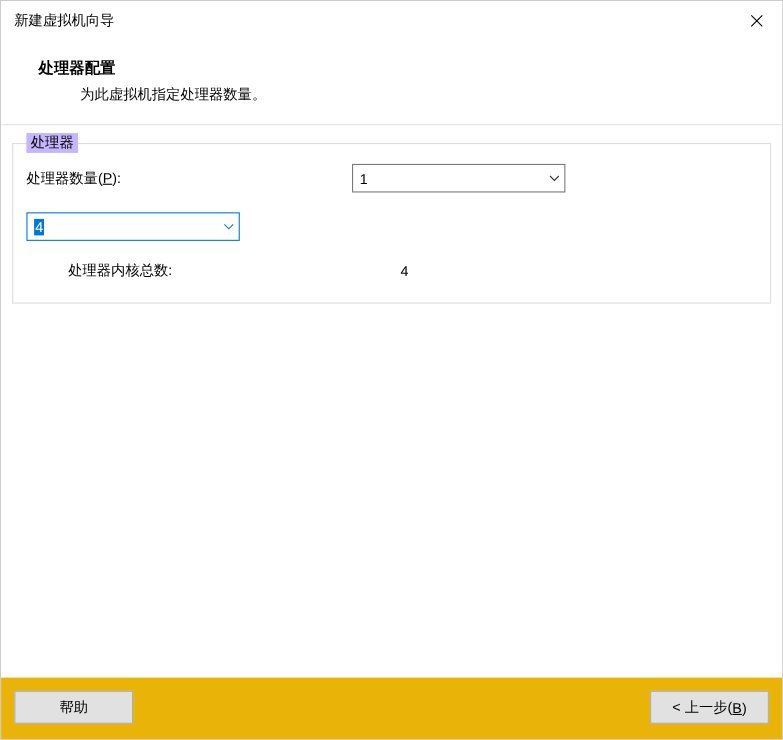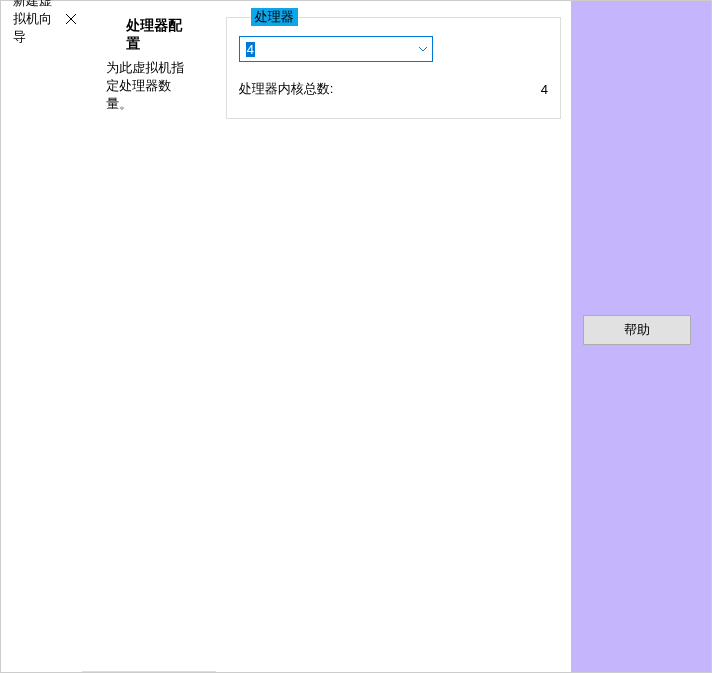--- a/index.html
+++ b/index.html
@@ -9,21 +9,21 @@
       background: #ffffff;
       width: 712px;
       height: 673px;
       overflow: hidden;
       color: #000;
     }
     .window {
       width: 100%;
       height: 100%;
       display: flex;
-      flex-direction: row;
+      flex-direction: column;
       border: 1px solid #ccc;
     }
     .titlebar {
       display: flex;
       align-items: center;
       justify-content: space-between;
       height: 36px;
       padding: 0 0 0 12px;
       background: #fff;
     }
@@ -40,51 +40,52 @@
     }
     .close-btn svg { width: 12px; height: 12px; }
     .header-panel {
       padding: 16px 24px 18px 24px;
       border-bottom: 1px solid #ddd;
       background: #fff;
     }
     .header-title {
       font-weight: bold;
       font-size: 14px;
-      margin-left: 20px;
+      margin-left: 10px;
     }
     .header-desc {
       font-size: 13px;
       margin-top: 6px;
+      margin-left: 48px;
     }
     .content {
       flex: 1;
       padding: 10px 10px;
       background: #fff;
     }
     .groupbox {
       border: 1px solid #ddd;
       position: relative;
       padding: 18px 12px 20px 12px;
       margin-top: 6px;
     }
     .groupbox-title {
       position: absolute;
       top: -10px;
-      left: 24px;
-      background: #0ea5e9;
+      left: 12px;
+      background: #c4b5fd;
       padding: 0 4px;
       font-size: 13px;
     }
     .form-row {
       display: flex;
       align-items: center;
       margin-bottom: 18px;
     }
-    .form-row:last-child { margin-bottom: 0; }
+    .form-row:last-child { margin-bottom: 0; margin-left: 38px; }
     .form-label {
       width: 296px;
       font-size: 13px;
     }
     .underline { text-decoration: underline; }
     .combo {
       width: 194px;
       height: 26px;
       border: 1px solid #7a7a7a;
       display: flex;
@@ -110,23 +111,23 @@
       display: flex;
       align-items: center;
     }
     .static-value {
       font-size: 13px;
       padding-left: 6px;
     }
     .footer {
       display: flex;
       align-items: center;
-      padding: 12px 12px 26px 12px;
+      padding: 12px 12px 14px 12px;
       gap: 8px;
-      background: #c4b5fd;
+      background: #eab308;
     }
     .footer-spacer { flex: 1; }
     .btn {
       height: 30px;
       min-width: 108px;
       background: #e1e1e1;
       border: 1px solid #adadad;
       font-size: 13px;
       padding: 0 14px;
       display: inline-flex;
@@ -154,20 +155,33 @@
 
   <div class="header-panel">
     <div class="header-title">处理器配置</div>
     <div class="header-desc">为此虚拟机指定处理器数量。</div>
   </div>
 
   <div class="content">
     <div class="groupbox">
       <div class="groupbox-title">处理器</div>
 
+      <div class="form-row">
+        <div class="form-label">
+          <span>处理器数量(</span><span class="underline">P</span><span>):</span>
+        </div>
+        <div class="combo">
+          <div class="combo-value"><span>1</span></div>
+          <div class="chev">
+            <svg width="10" height="6" viewBox="0 0 10 6">
+                <path d="M1 1 L5 5 L9 1" stroke="#333" stroke-width="1" fill="none"></path>
+              </svg>
+          </div>
+        </div>
+      </div>
 
       <div class="form-row">
         <div class="combo focused">
           <div class="combo-value"><span>4</span></div>
           <div class="chev">
             <svg width="10" height="6" viewBox="0 0 10 6">
                 <path d="M1 1 L5 5 L9 1" stroke="#0078d7" stroke-width="1" fill="none"></path>
               </svg>
           </div>
         </div>
@@ -176,14 +190,19 @@
       <div class="form-row">
         <div class="form-label">处理器内核总数:</div>
         <div class="static-value">4</div>
       </div>
     </div>
   </div>
 
   <div class="footer">
     <button class="btn">帮助</button>
     <div class="footer-spacer"></div>
+    <button class="btn">
+      <span>&lt; 上一步(</span>
+        <span class="underline">B</span>
+        <span>)</span>
+    </button>
   </div>
 </div>
 
 </body></html>

